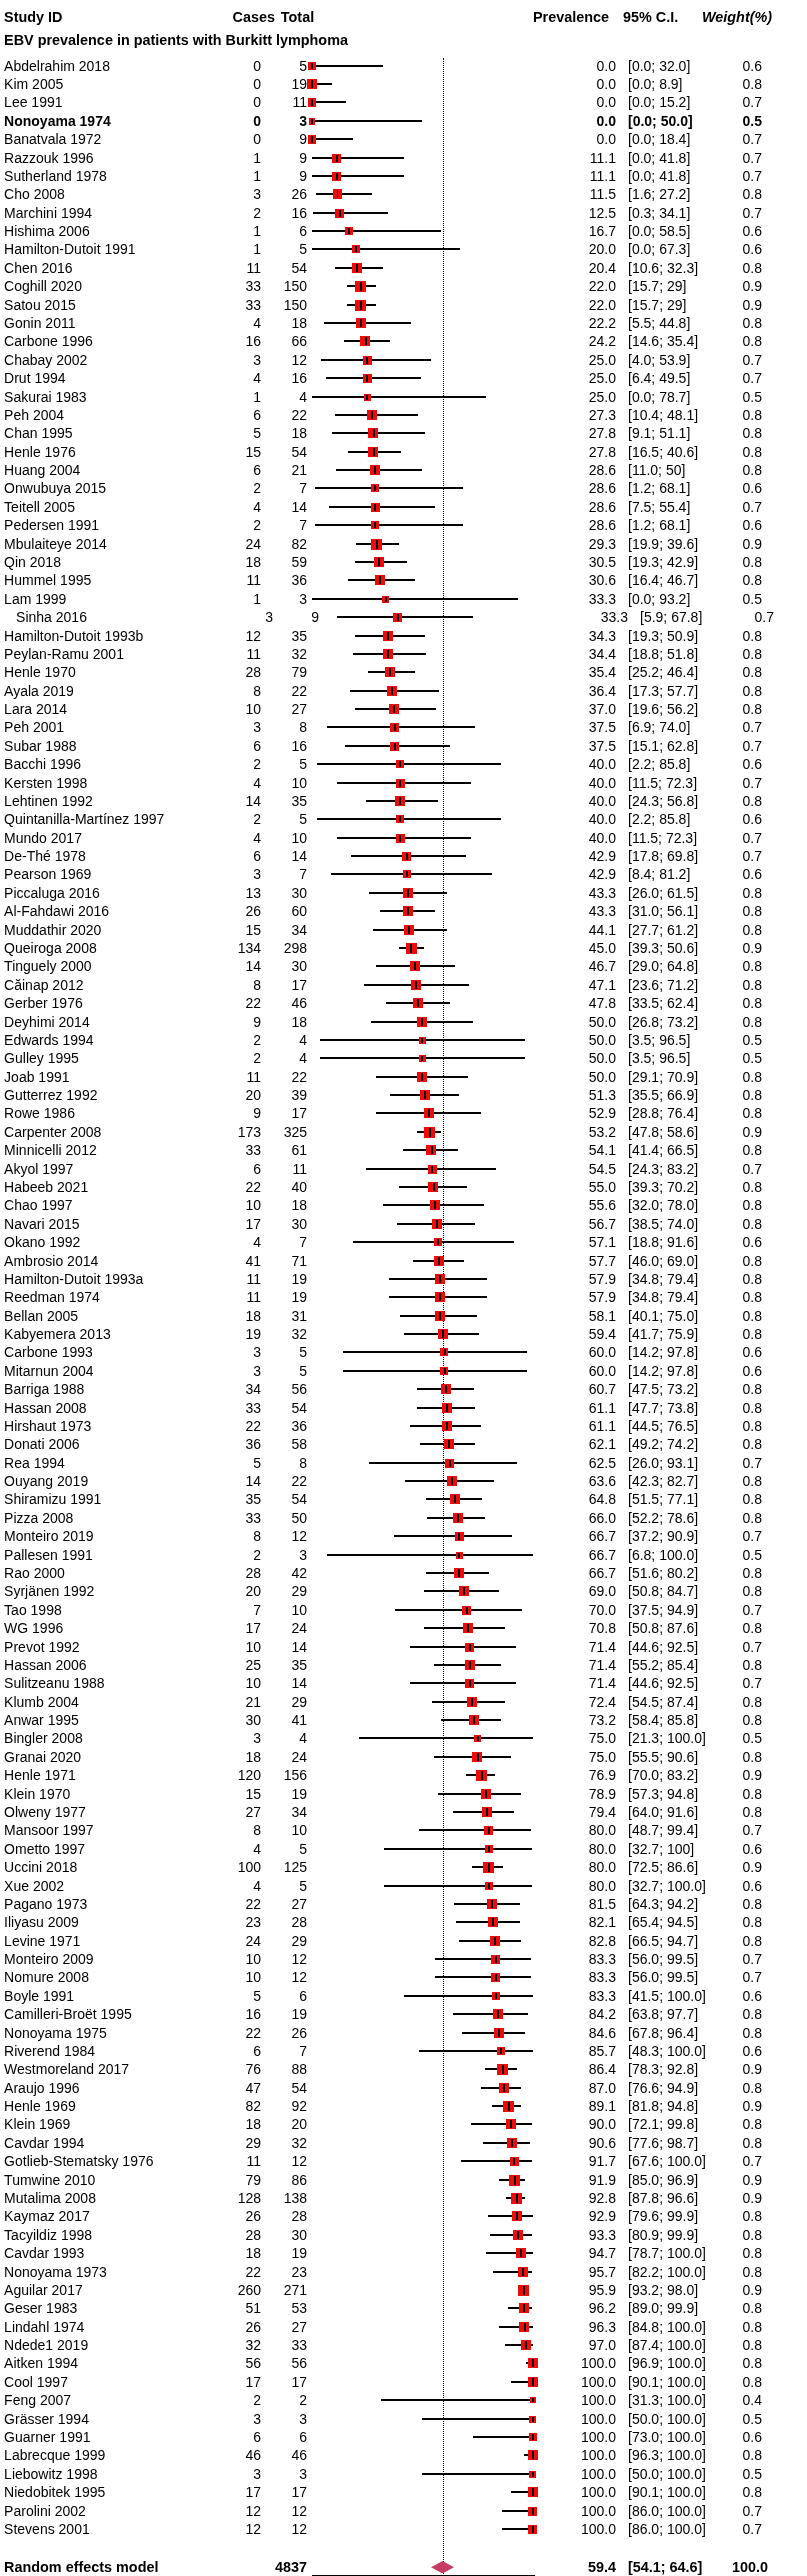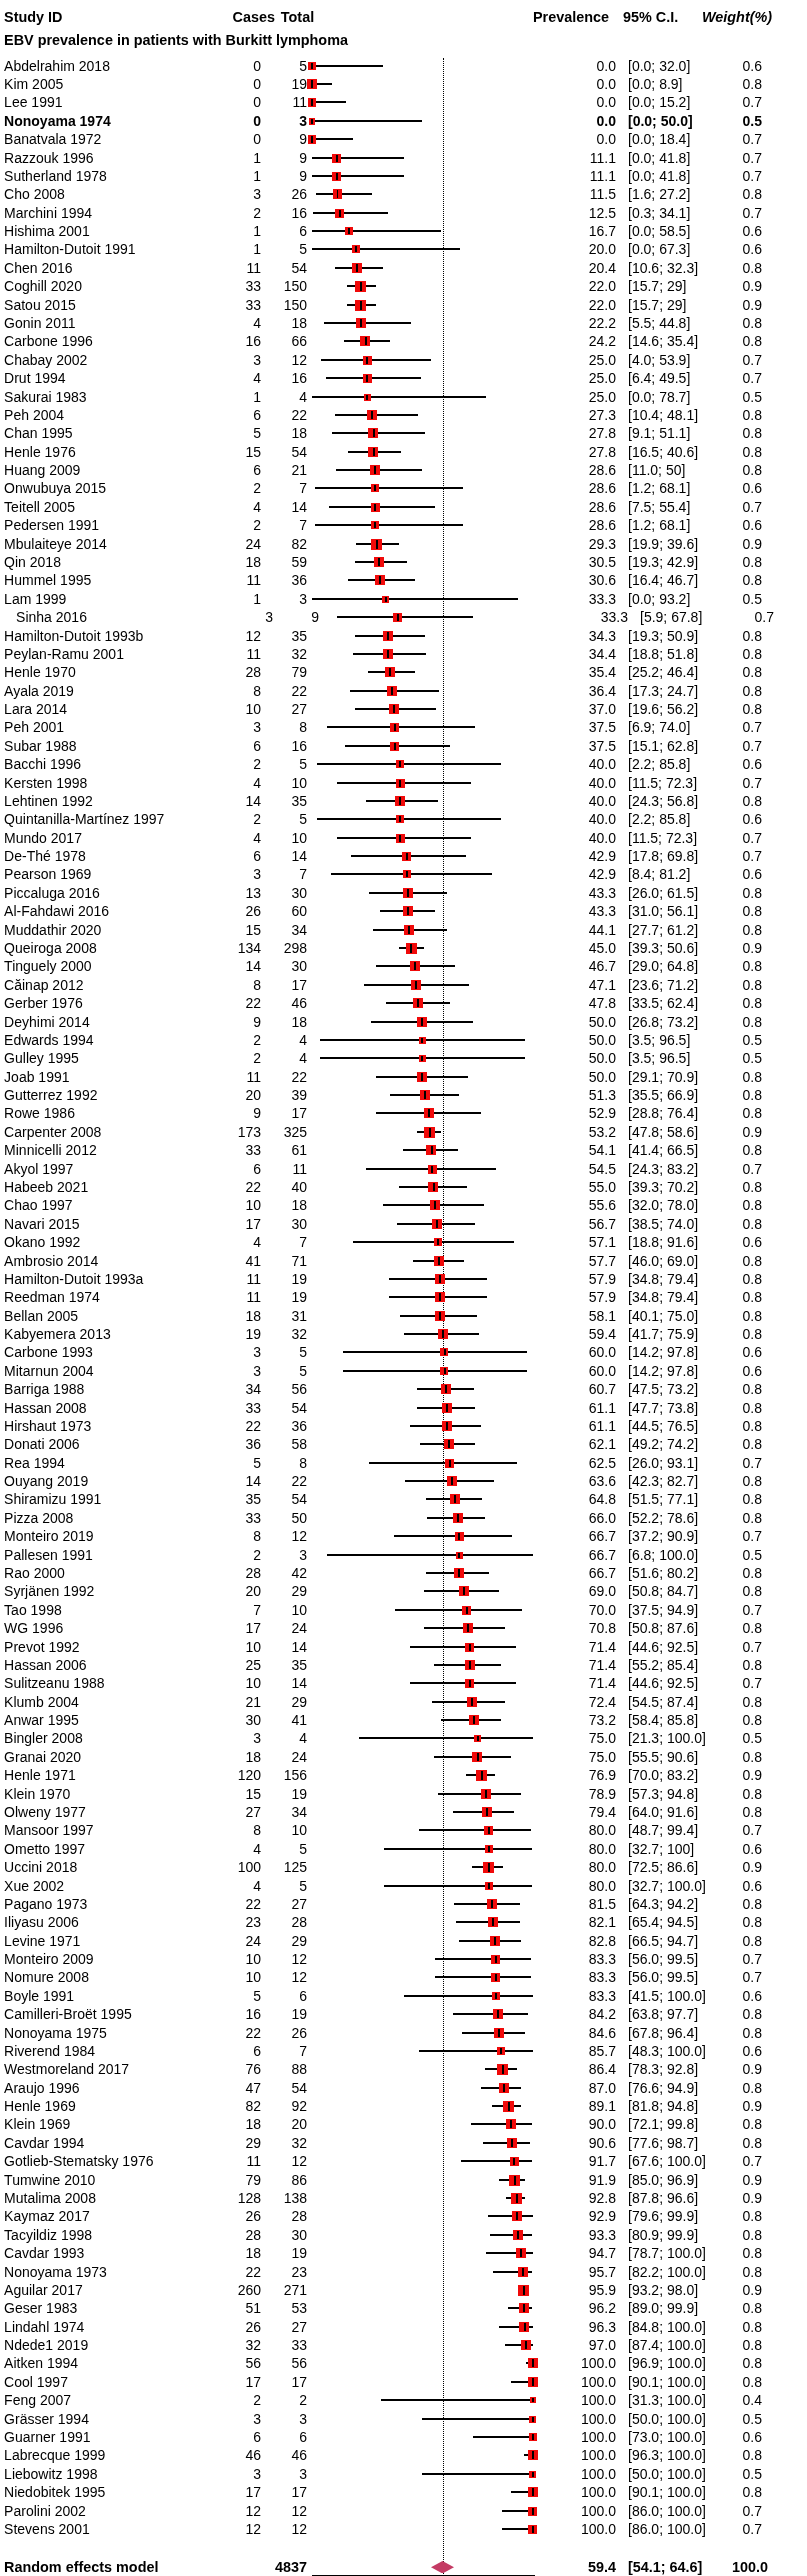--- a/index.html
+++ b/index.html
@@ -172,21 +172,21 @@
       <span class="whisker" style="left: 0.7px; width: 75px;"></span>
       <span class="square" style="width: 8.8px; height: 8.8px; margin-top: -4.4px; left: 23px; background: rgb(240, 10, 10);"></span>
       <span class="ptick" style="height: 6.7px; margin-top: -3.3px; left: 27px;"></span>
     </span>
     <span class="c prev">12.5</span>
     <span class="c ci">[0.3; 34.1]</span>
     <span class="c weight">0.7</span>
   </div>
 
   <div class="row" style="top: 222px;">
-    <span class="c study">Hishima 2001</span>
+    <span class="c study">Hishima 2006</span>
     <span class="c cases">1</span>
     <span class="c total">6</span>
     <span class="plot">
       <span class="whisker" style="left: 0px; width: 129px;"></span>
       <span class="square" style="width: 7.7px; height: 7.7px; margin-top: -3.9px; left: 33px; background: rgb(240, 10, 10);"></span>
       <span class="ptick" style="height: 5.7px; margin-top: -2.8px; left: 36px;"></span>
     </span>
     <span class="c prev">16.7</span>
     <span class="c ci">[0.0; 58.5]</span>
     <span class="c weight">0.6</span>
@@ -354,21 +354,21 @@
       <span class="whisker" style="left: 36px; width: 53px;"></span>
       <span class="square" style="width: 9.8px; height: 9.8px; margin-top: -4.9px; left: 56px; background: rgb(240, 10, 10);"></span>
       <span class="ptick" style="height: 7.7px; margin-top: -3.9px; left: 61px;"></span>
     </span>
     <span class="c prev">27.8</span>
     <span class="c ci">[16.5; 40.6]</span>
     <span class="c weight">0.8</span>
   </div>
 
   <div class="row" style="top: 461px;">
-    <span class="c study">Huang 2009</span>
+    <span class="c study">Huang 2004</span>
     <span class="c cases">6</span>
     <span class="c total">21</span>
     <span class="plot">
       <span class="whisker" style="left: 24px; width: 86px;"></span>
       <span class="square" style="width: 9.8px; height: 9.8px; margin-top: -4.9px; left: 58px; background: rgb(240, 10, 10);"></span>
       <span class="ptick" style="height: 7.7px; margin-top: -3.9px; left: 62px;"></span>
     </span>
     <span class="c prev">28.6</span>
     <span class="c ci">[11.0; 50]</span>
     <span class="c weight">0.8</span>
@@ -531,21 +531,21 @@
   <div class="row" style="top: 682px;">
     <span class="c study">Ayala 2019</span>
     <span class="c cases">8</span>
     <span class="c total">22</span>
     <span class="plot">
       <span class="whisker" style="left: 38px; width: 89px;"></span>
       <span class="square" style="width: 9.8px; height: 9.8px; margin-top: -4.9px; left: 75px; background: rgb(240, 10, 10);"></span>
       <span class="ptick" style="height: 7.7px; margin-top: -3.9px; left: 79px;"></span>
     </span>
     <span class="c prev">36.4</span>
-    <span class="c ci">[17.3; 24.7]</span>
+    <span class="c ci">[17.3; 57.7]</span>
     <span class="c weight">0.8</span>
   </div>
 
   <div class="row" style="top: 700px;">
     <span class="c study">Lara 2014</span>
     <span class="c cases">10</span>
     <span class="c total">27</span>
     <span class="plot">
       <span class="whisker" style="left: 43px; width: 81px;"></span>
       <span class="square" style="width: 9.8px; height: 9.8px; margin-top: -4.9px; left: 77px; background: rgb(240, 10, 10);"></span>
@@ -1460,21 +1460,21 @@
       <span class="whisker" style="left: 142px; width: 66px;"></span>
       <span class="square" style="width: 9.8px; height: 9.8px; margin-top: -4.9px; left: 175px; background: rgb(240, 10, 10);"></span>
       <span class="ptick" style="height: 7.7px; margin-top: -3.9px; left: 179px;"></span>
     </span>
     <span class="c prev">81.5</span>
     <span class="c ci">[64.3; 94.2]</span>
     <span class="c weight">0.8</span>
   </div>
 
   <div class="row" style="top: 1913px;">
-    <span class="c study">Iliyasu 2006</span>
+    <span class="c study">Iliyasu 2009</span>
     <span class="c cases">23</span>
     <span class="c total">28</span>
     <span class="plot">
       <span class="whisker" style="left: 144px; width: 64px;"></span>
       <span class="square" style="width: 9.8px; height: 9.8px; margin-top: -4.9px; left: 176px; background: rgb(240, 10, 10);"></span>
       <span class="ptick" style="height: 7.7px; margin-top: -3.9px; left: 180px;"></span>
     </span>
     <span class="c prev">82.1</span>
     <span class="c ci">[65.4; 94.5]</span>
     <span class="c weight">0.8</span>

